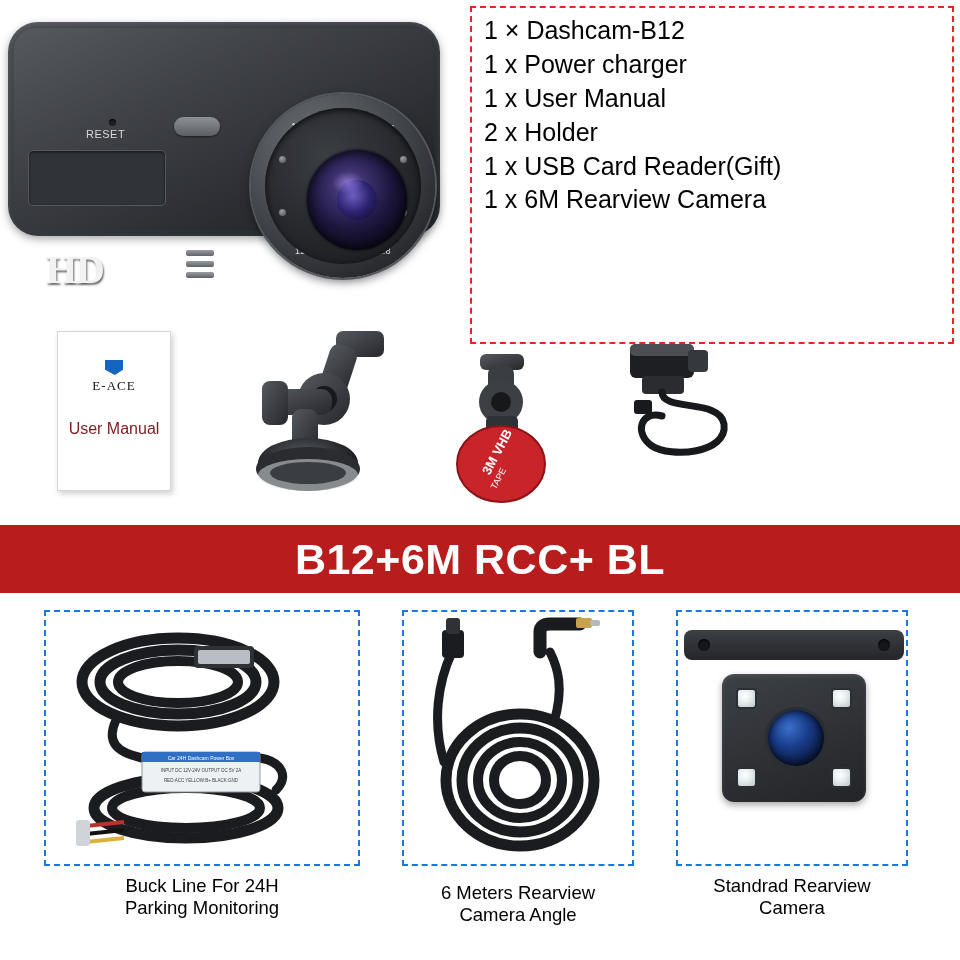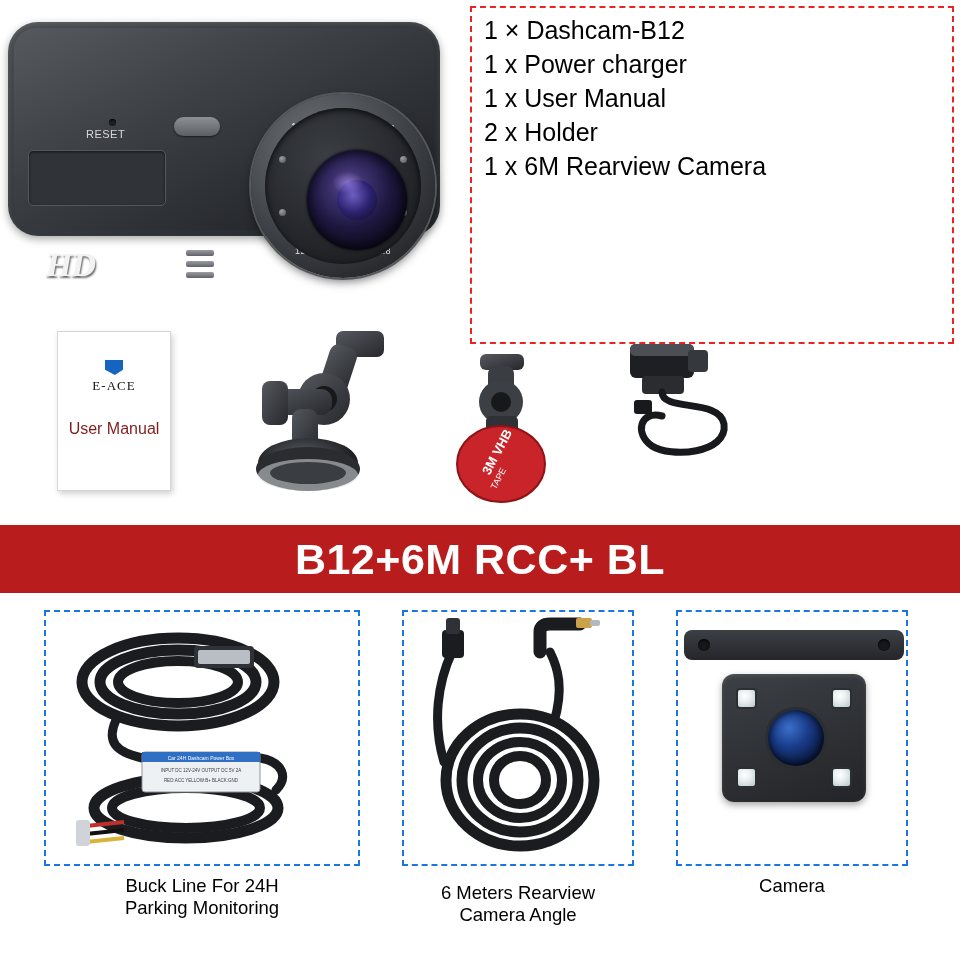--- a/index.html
+++ b/index.html
@@ -28,21 +28,21 @@
     pointer-events: none;
   }
   .screen-panel {
     position: absolute; left: 20px; top: 128px; width: 138px; height: 56px;
     background: #303338; border: 1px solid #54585e; border-radius: 5px;
     box-shadow: inset 0 1px 3px rgba(0,0,0,0.6);
   }
   .hd-logo {
     position: absolute; left: 38px; top: 224px;
     font-family: "Liberation Serif", serif;
-    font-size: 34px; font-style: italic; font-weight: bold;
+    font-size: 40px; font-weight: bold;
     color: #f2f2f2; letter-spacing: -1px;
     text-shadow: 1px 2px 2px rgba(0,0,0,0.6);
   }
   .reset-hole {
     position: absolute; left: 101px; top: 97px; width: 7px; height: 7px;
     border-radius: 50%; background: #1c1e21;
     box-shadow: inset 0 1px 1px #000;
   }
   .reset-label {
     position: absolute; left: 78px; top: 106px;
@@ -219,20 +219,21 @@
           </div>
         </div>
       </div>
     </div>
 
     <div class="packing-box">
       <div class="packing-item">1 × Dashcam-B12</div>
       <div class="packing-item">1 x Power charger</div>
       <div class="packing-item">1 x User Manual</div>
       <div class="packing-item">2 x Holder</div>
+      <div class="packing-item">1 x USB Card Reader(Gift)</div>
       <div class="packing-item">1 x 6M Rearview Camera</div>
     </div>
 
     <div class="acc-row">
 
       <div class="manual">
         <div class="brand">
           <span class="brand-mark"></span>
           <span>E-ACE</span>
         </div>
@@ -367,17 +368,18 @@
 
     <div class="bcap p1">
       <div>Buck Line For 24H</div>
       <div>Parking Monitoring</div>
     </div>
     <div class="bcap p2">
       <div>6 Meters Rearview</div>
       <div>Camera Angle</div>
     </div>
     <div class="bcap p3">
+      <div>Standrad Rearview</div>
       <div>Camera</div>
     </div>
 
   </div>
 </div>
 
 </body></html>

